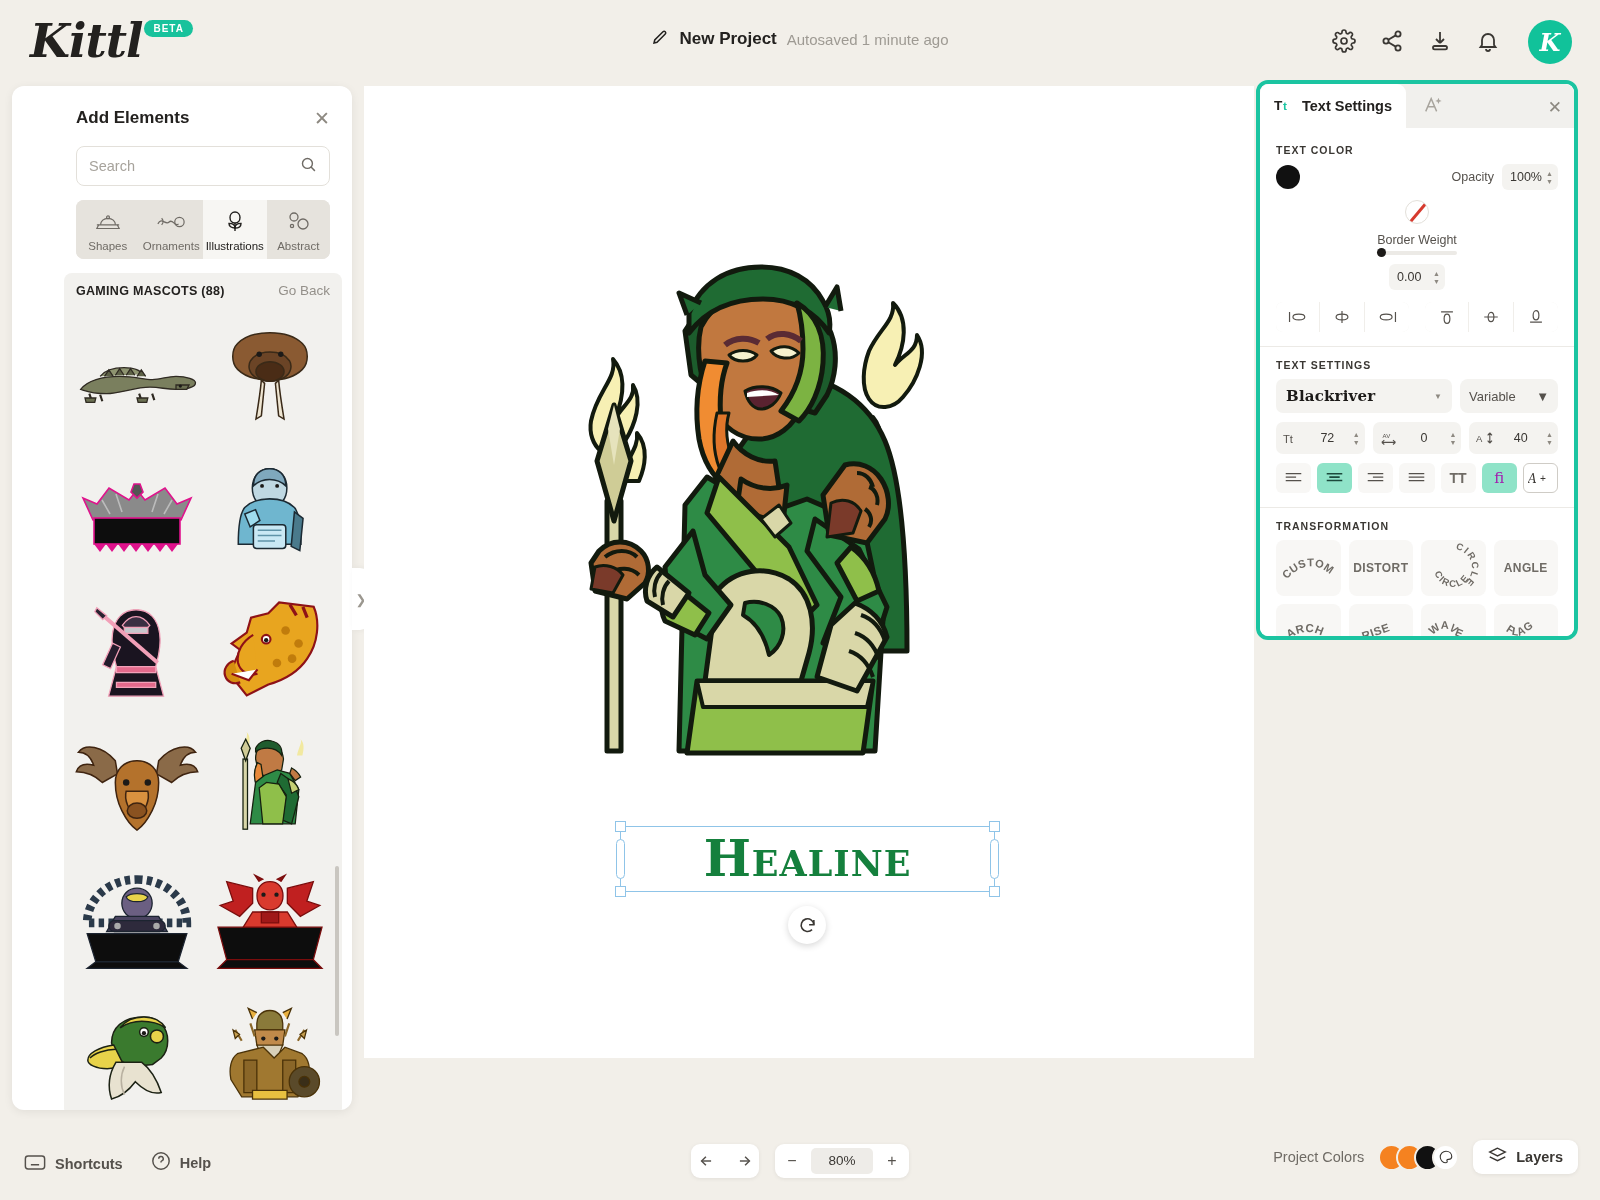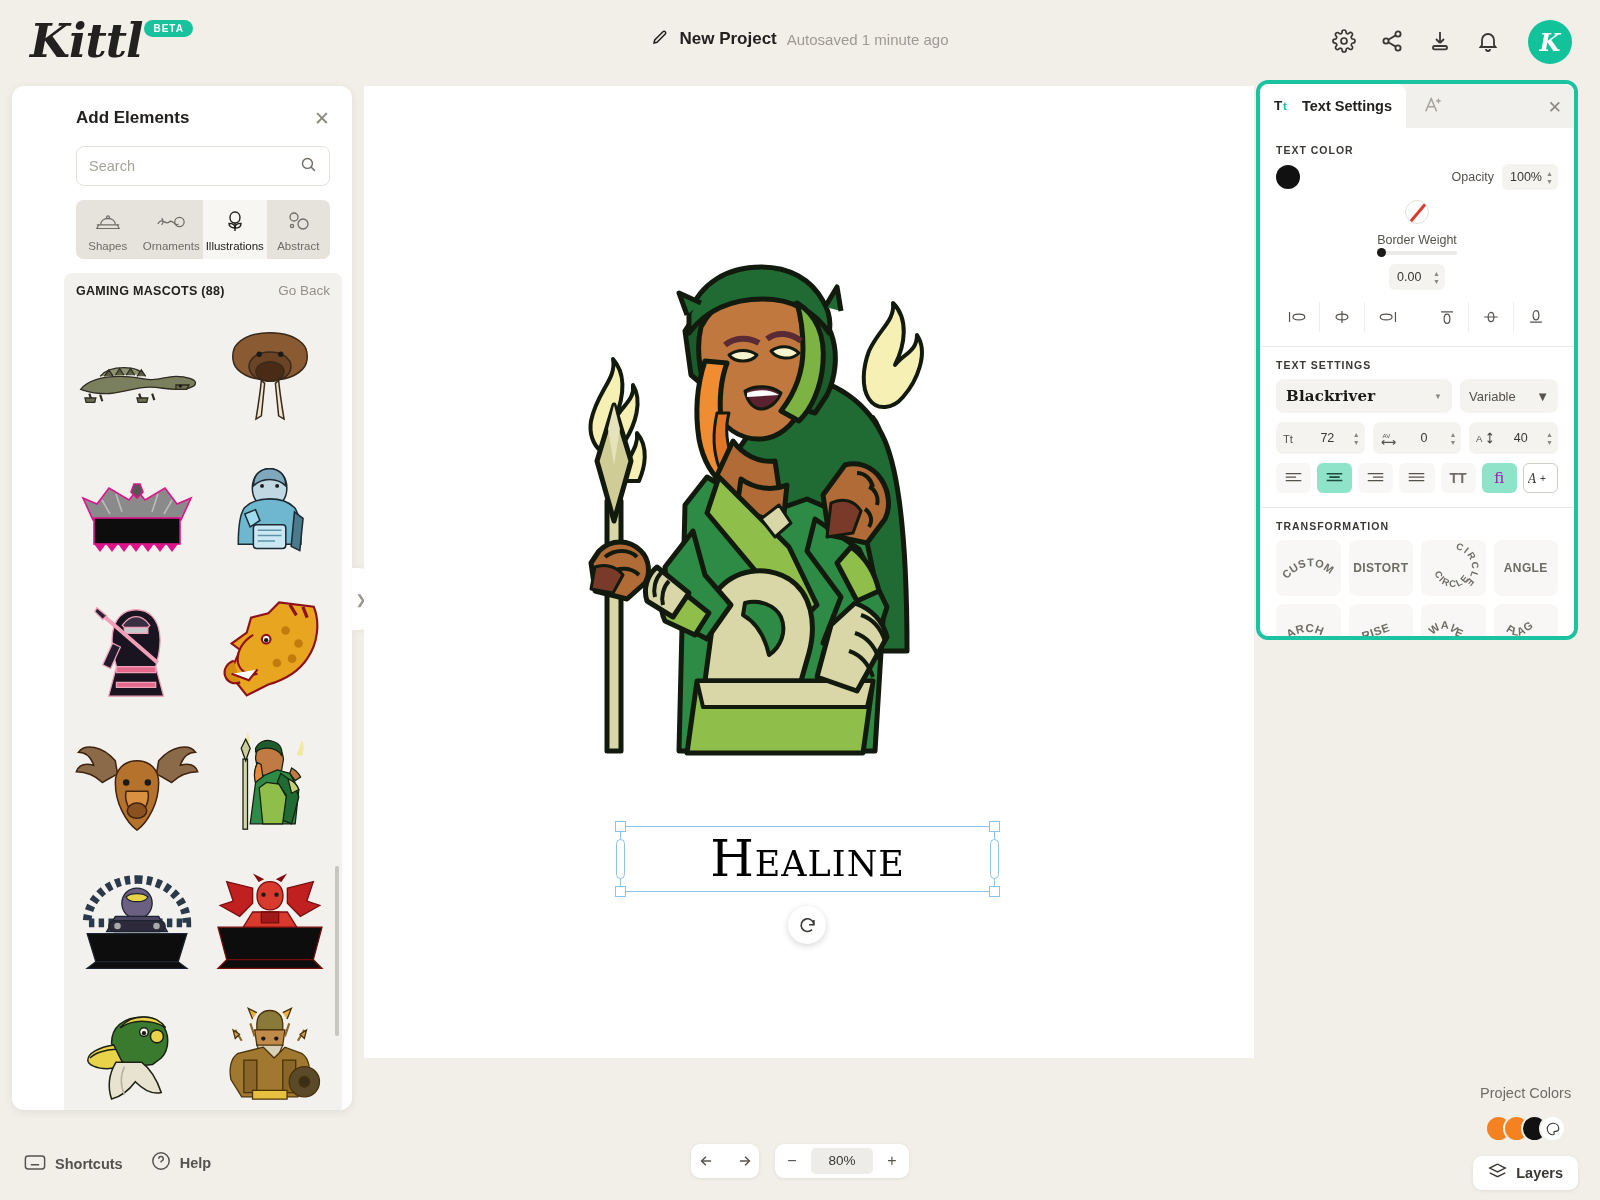--- a/index.html
+++ b/index.html
@@ -100,22 +100,22 @@
     position: absolute; left: 0; top: 0; width: 890px; height: 972px;
     background: #fff;
   }
   .mascot { position: absolute; left: 205px; top: 165px; width: 420px; height: 510px; }
   .headline-sel {
     position: absolute; left: 256px; top: 740px; width: 375px; height: 66px;
     border: 1.5px solid #8fc4e8;
   }
   .headline-text {
     position: absolute; inset: 0; display: flex; align-items: center; justify-content: center;
-    font-family: "DejaVu Serif", serif; font-weight: normal;
-    font-size: 50px; color: #000000; letter-spacing: 1px; line-height: 1;
+    font-family: "DejaVu Serif", serif; font-weight: bold;
+    font-size: 50px; color: #15803d; letter-spacing: 1px; line-height: 1;
     font-variant: small-caps;
   }
   .hdl { position: absolute; width: 11px; height: 11px; background: #fff; border: 1.5px solid #8fc4e8; }
   .hdl.tl { left: -6px; top: -6px; } .hdl.tr { right: -6px; top: -6px; }
   .hdl.bl { left: -6px; bottom: -6px; } .hdl.br { right: -6px; bottom: -6px; }
   .side-hdl {
     position: absolute; width: 9px; height: 40px; background: #fff; border: 1.5px solid #8fc4e8;
     border-radius: 5px; top: 12px;
   }
   .side-hdl.l { left: -5px; } .side-hdl.r { right: -5px; }
@@ -197,21 +197,21 @@
   .tf-lab { font-size: 12px; font-weight: bold; letter-spacing: .4px; color: #6f6b65; }
 
   
   .footer { position: absolute; left: 0; bottom: 0; width: 1600px; height: 84px; }
   .foot-left { position: absolute; left: 24px; bottom: 26px; display: flex; align-items: flex-end; gap: 28px; }
   .foot-item { display: flex; align-items: center; gap: 9px; font-size: 14.5px; font-weight: bold; color: #55514c; cursor: pointer; }
   .foot-center { position: absolute; left: 0; right: 0; bottom: 22px; display: flex; align-items: center; justify-content: center; gap: 16px; }
   .pill { background: #fff; border-radius: 9px; height: 34px; display: flex; align-items: center; box-shadow: 0 1px 4px rgba(0,0,0,.07); }
   .pill-btn { width: 34px; height: 34px; display: flex; align-items: center; justify-content: center; color: #55514c; cursor: pointer; font-size: 16px; }
   .zoom-val { width: 62px; text-align: center; font-size: 13.5px; color: #3a3733; background: #eeece8; height: 26px; line-height: 26px; border-radius: 5px; margin: 0 2px; cursor: pointer; }
-  .foot-right { position: absolute; right: 22px; bottom: 10px; display: flex; align-items: center; gap: 14px; flex-direction: column; }
+  .foot-right { position: absolute; right: 22px; bottom: 26px; display: flex; align-items: center; gap: 14px; }
   .pc-label { font-size: 14.5px; color: #6f6b65; }
   .pc-dots { display: flex; align-items: center; }
   .pc-dot { width: 27px; height: 27px; border-radius: 50%; margin-left: -9px; border: 2px solid #f2efe9; }
   .pc-dot:first-child { margin-left: 0; }
   .layers-btn {
     background: #fff; border-radius: 9px; height: 34px; padding: 0 15px; display: flex; align-items: center;
     gap: 9px; font-size: 14.5px; font-weight: bold; color: #3a3733; box-shadow: 0 1px 4px rgba(0,0,0,.07); cursor: pointer;
   }
 </style>
 </head>

